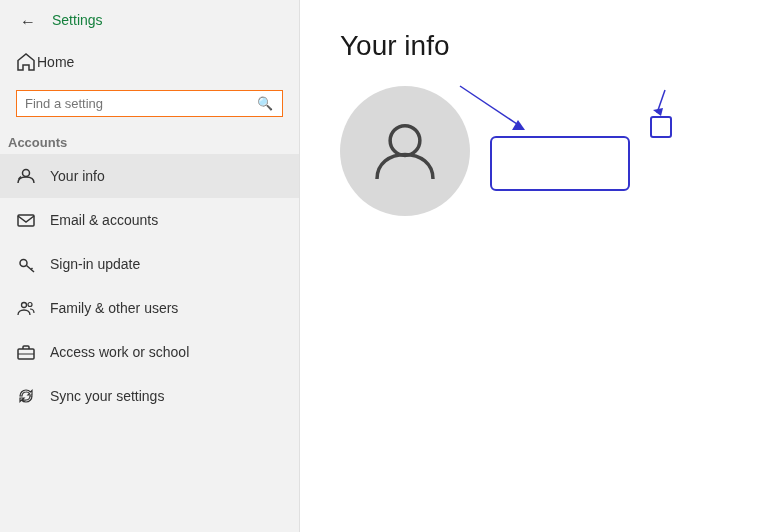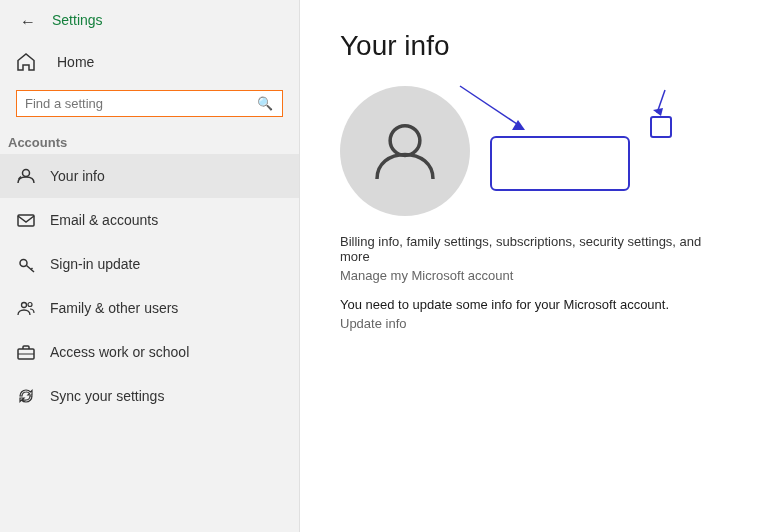--- a/index.html
+++ b/index.html
@@ -49,21 +49,21 @@
       font-weight: 400;
       color: #15803d;
     }
 
     .home-item {
       display: flex;
       align-items: center;
       padding: 12px 16px;
       cursor: pointer;
       color: #333;
-      gap: 21px;
+      gap: 1px;
     }
 
     .search-box {
       margin: 6px 16px 10px 16px;
       display: flex;
       align-items: center;
       border: 1px solid #f97316;
       background: #fff;
       padding: 5px 8px;
     }
@@ -309,19 +309,13 @@
       <div style="position:absolute;top:30px;left:160px;">
         <svg width="40" height="30" style="position:absolute;top:-28px;left:-5px;">
           <path d="M20 2 L12 25" stroke="#3333cc" stroke-width="1.5" fill="none"></path>
           <polygon points="8,22 16,28 18,20" fill="#3333cc"></polygon>
         </svg>
         <div class="small-box"></div>
       </div>
     </div>
   </div>
 
-  <div class="info-section">
-    <p class="info-text">Billing info, family settings, subscriptions, security settings, and more</p>
-    <a class="info-link">Manage my Microsoft account</a>
-    <p class="info-bold">You need to update some info for your Microsoft account.</p>
-    <a class="info-link">Update info</a>
-  </div>
 </div>
 
 </body></html>

